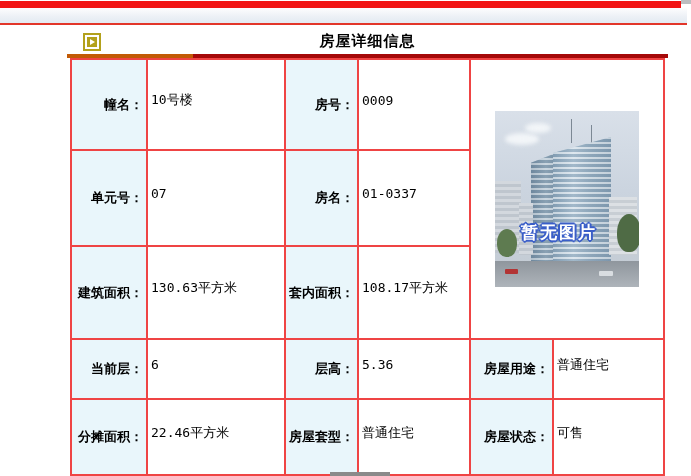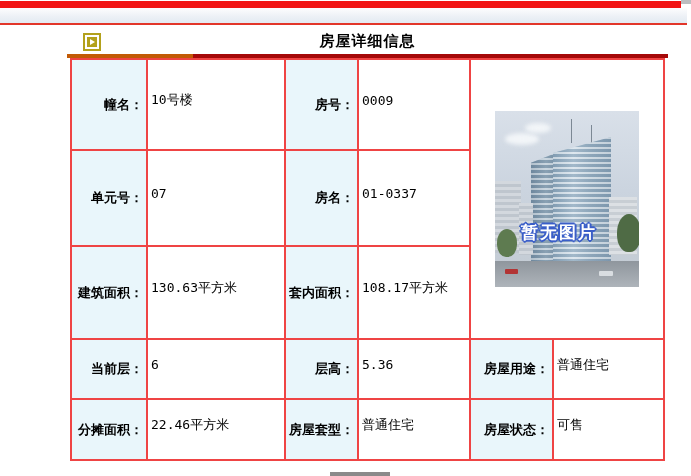--- a/index.html
+++ b/index.html
@@ -143,21 +143,21 @@
       <td class="val">108.17平方米</td>
     </tr>
     <tr style="height:60px">
       <td class="lbl">当前层：</td>
       <td class="val">6</td>
       <td class="lbl">层高：</td>
       <td class="val">5.36</td>
       <td class="lbl">房屋用途：</td>
       <td class="val">普通住宅</td>
     </tr>
-    <tr style="height:61px">
+    <tr style="height:76px">
       <td class="lbl">分摊面积：</td>
       <td class="val">22.46平方米</td>
       <td class="lbl">房屋套型：</td>
       <td class="val">普通住宅</td>
       <td class="lbl">房屋状态：</td>
       <td class="val">可售</td>
     </tr>
   </tbody>
     </table>
 

